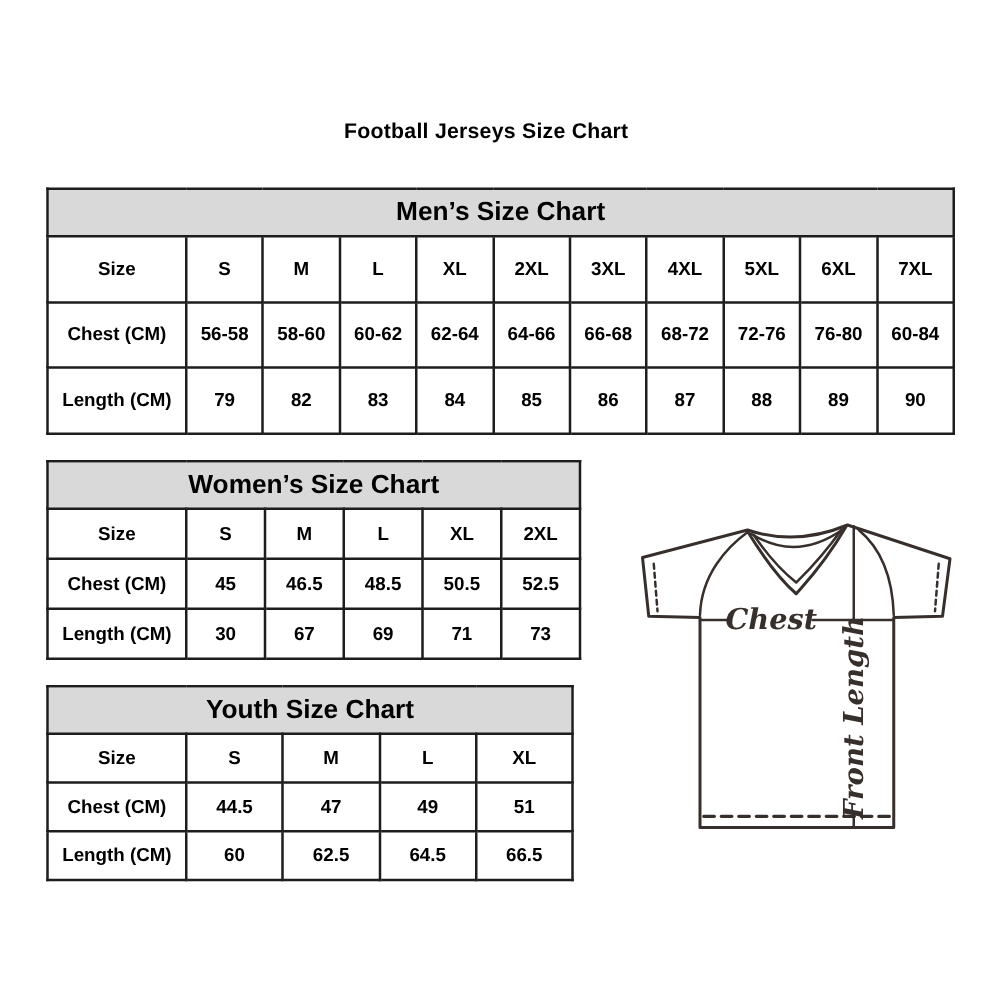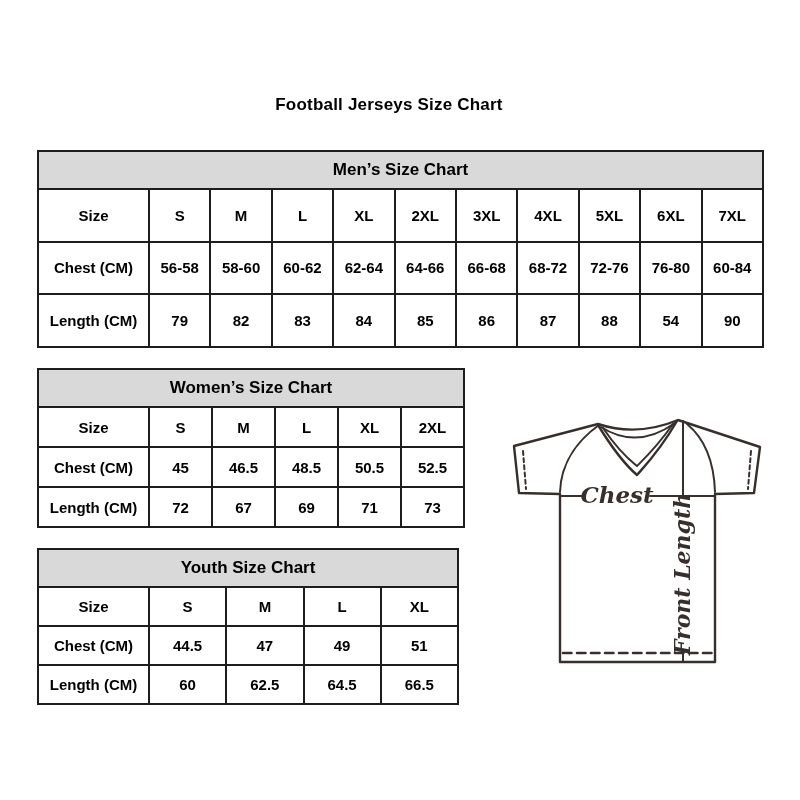--- a/index.html
+++ b/index.html
@@ -13,21 +13,21 @@
     font-size:17px;font-weight:bold;letter-spacing:.2px;
   }
   .sizetable{
     border-collapse:collapse;table-layout:fixed;
   }
   .sizetable th,.sizetable td{
     border:2px solid var(--table-border,#1d1d1d);
     text-align:center;vertical-align:middle;padding:0;overflow:hidden;
     font-weight:bold;
   }
-  .sizetable th{background:var(--table-header-bg,#d9d9d9);font-size:17px;}
+  .sizetable th{background:var(--table-header-bg,#d9d9d9);font-size:21px;}
   .sizetable td{font-size:15px;}
   .sizetable thead tr{height:38px;}
   .sizetable tbody tr{height:40px;}
   #youth-table-wrap .sizetable tbody tr{height:39px;}
   #men-table-wrap{left:37px;top:150px;}
   #women-table-wrap{left:37px;top:368px;}
   #youth-table-wrap{left:37px;top:548px;}
   
   #jersey-diagram{left:503px;top:410px;}
   .jstroke{fill:none;stroke:var(--jersey-line,#372f2c);stroke-width:2.4;stroke-linecap:round;stroke-linejoin:round;}
@@ -96,21 +96,21 @@
         <tr>
           <td>Length (CM)</td>
           <td>79</td>
           <td>82</td>
           <td>83</td>
           <td>84</td>
           <td>85</td>
           <td>86</td>
           <td>87</td>
           <td>88</td>
-          <td>54</td>
+          <td>89</td>
           <td>90</td>
         </tr>
       </tbody>
   </table>
 </div>
 
 <div id="women-table-wrap" class="abs">
   <table class="sizetable" style="width:428px;height:158px;">
       <colgroup>
         <col style="width: 111px;">
@@ -137,21 +137,21 @@
         <tr>
           <td>Chest (CM)</td>
           <td>45</td>
           <td>46.5</td>
           <td>48.5</td>
           <td>50.5</td>
           <td>52.5</td>
         </tr>
         <tr>
           <td>Length (CM)</td>
-          <td>72</td>
+          <td>30</td>
           <td>67</td>
           <td>69</td>
           <td>71</td>
           <td>73</td>
         </tr>
       </tbody>
   </table>
 </div>
 
 <div id="youth-table-wrap" class="abs">

